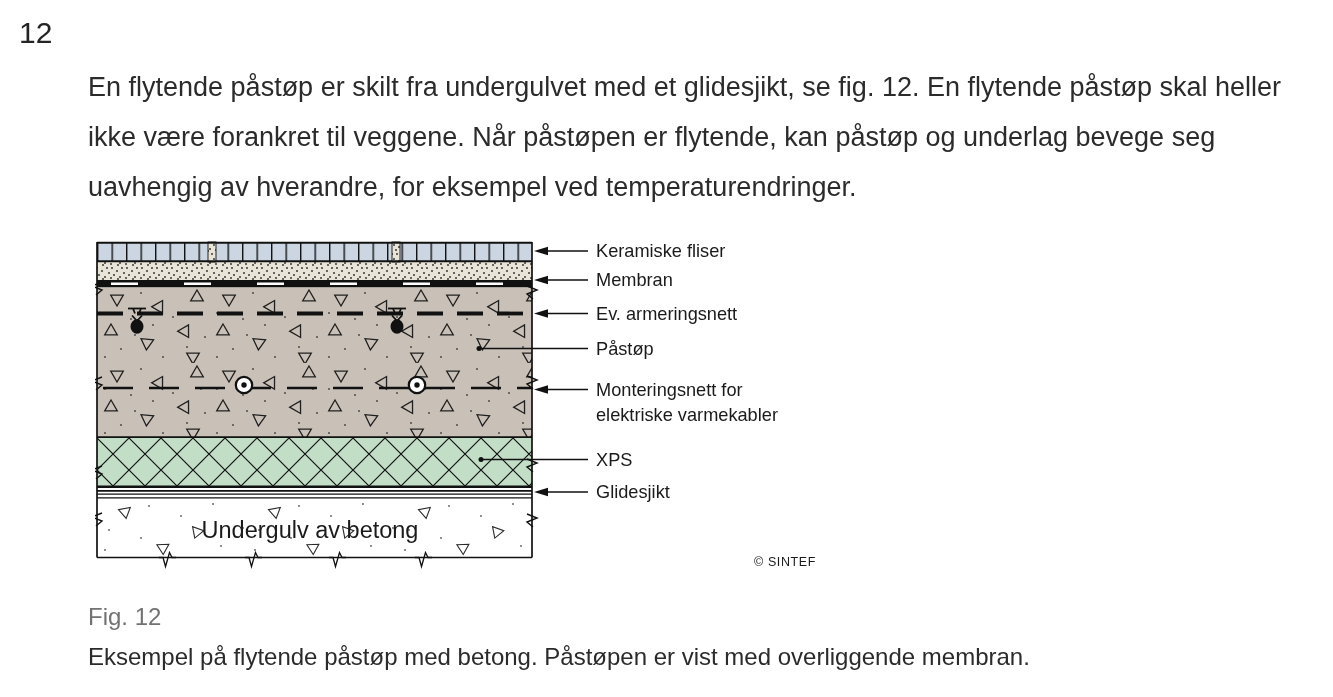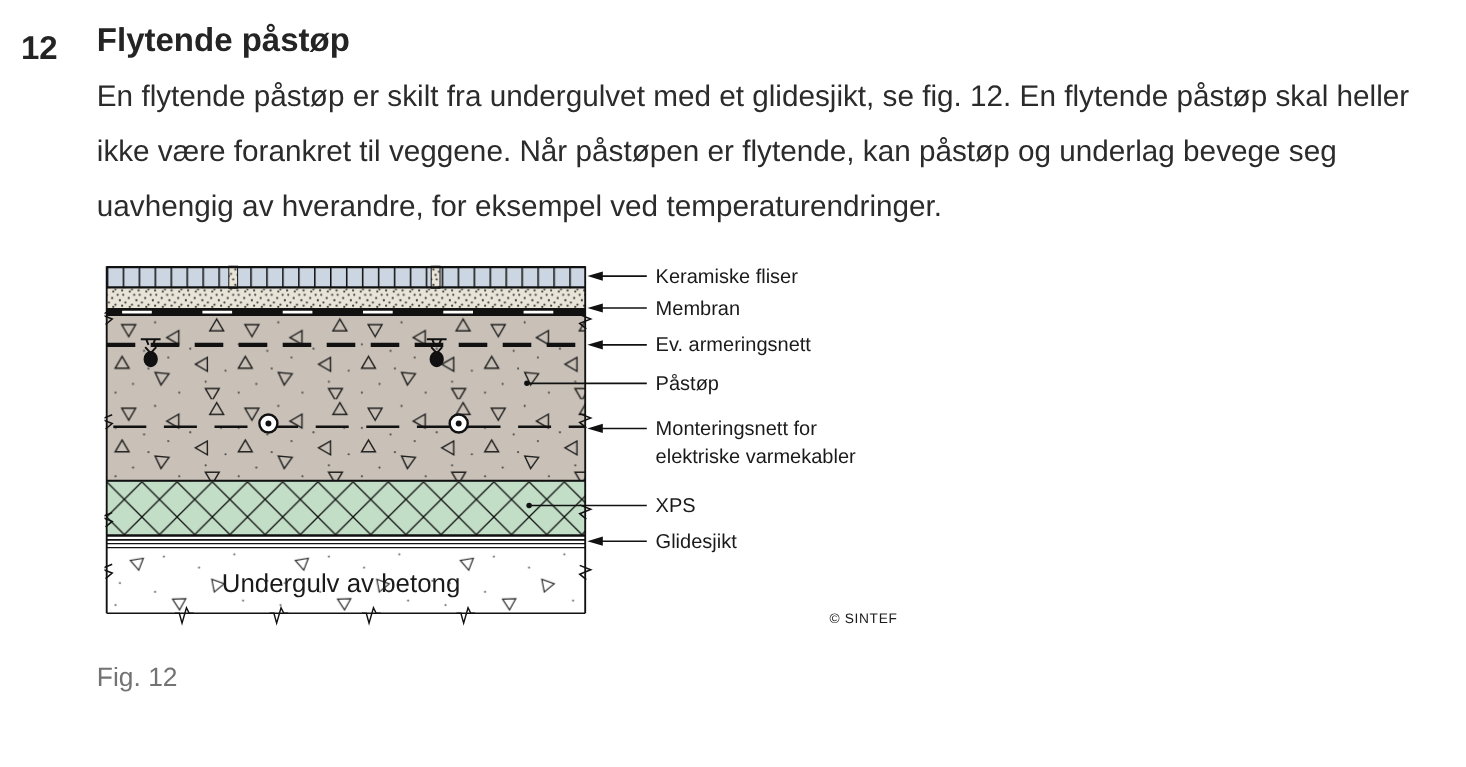--- a/index.html
+++ b/index.html
@@ -2,38 +2,37 @@
 <html><head>
 <meta charset="utf-8">
 <style>
   html,body{margin:0;padding:0;background:#ffffff;}
   #page{
     position:relative;width:1333px;height:697px;background:#ffffff;
     font-family:"Liberation Sans","DejaVu Sans",sans-serif;color:#262626;
     overflow:hidden;
   }
   .abs{position:absolute;}
-  .sec-num{left:19px;top:28px;font-size:30px;font-weight:bold;color:#242424;}
+  .sec-num{left:19px;top:16px;font-size:30px;font-weight:normal;color:#242424;}
   .sec-title{left:88px;top:20px;font-size:30px;font-weight:bold;color:#242424;}
   .body-text{left:88px;top:62px;width:1222px;font-size:27px;line-height:50px;color:#2b2b2b;}
   .fig-label{left:88px;top:603px;font-size:24px;color:#737373;}
   .fig-caption{left:88px;top:643px;width:1220px;font-size:24px;color:#2b2b2b;}
   svg.diagram{position:absolute;left:95px;top:238px;}
   svg.diagram text{font-family:"Liberation Sans","DejaVu Sans",sans-serif;fill:#1a1a1a;}
   .lbl{font-size:18.2px;}
   .subtext{font-size:23.5px;}
   .credit{font-size:12.5px;letter-spacing:0.6px;}
 </style>
 </head>
 <body>
 
 <div id="page">
 
   <div class="abs sec-num">12</div>
-  <div class="abs sec-title">Flytende påstøp</div>
   <div class="abs body-text">En flytende påstøp er skilt fra undergulvet med et glidesjikt, se fig. 12. En flytende påstøp skal heller ikke være forankret til veggene. Når påstøpen er flytende, kan påstøp og underlag bevege seg uavhengig av hverandre, for eksempel ved temperaturendringer.</div>
 
   <svg class="diagram" width="740" height="334" viewBox="0 0 740 334">
     <defs>
       <pattern id="pTile" width="14.5" height="20" patternUnits="userSpaceOnUse" x="2" y="4">
         <rect width="14.5" height="20" fill="#ccd6e2"></rect>
         <line x1="0.7" y1="0" x2="0.7" y2="20" stroke="#111" stroke-width="1.4"></line>
       </pattern>
       <pattern id="pStipple" width="15" height="14" patternUnits="userSpaceOnUse">
         <rect width="15" height="14" fill="#e9e4d8"></rect>
@@ -210,14 +209,15 @@
     <g>
       <polygon points="439,254 453,249.8 453,258.2" fill="#111"></polygon>
       <line x1="451" y1="254" x2="493" y2="254" stroke="#111" stroke-width="1.5"></line>
       <text class="lbl" x="501" y="260">Glidesjikt</text>
     </g>
 
     <text class="credit" x="690" y="328" text-anchor="middle" fill="#9b9b9b">© SINTEF</text>
   </svg>
 
   <div class="abs fig-label">Fig. 12</div>
+  <div class="abs fig-caption">Eksempel på flytende påstøp med betong. Påstøpen er vist med overliggende membran.</div>
 
 </div>
 
 </body></html>

